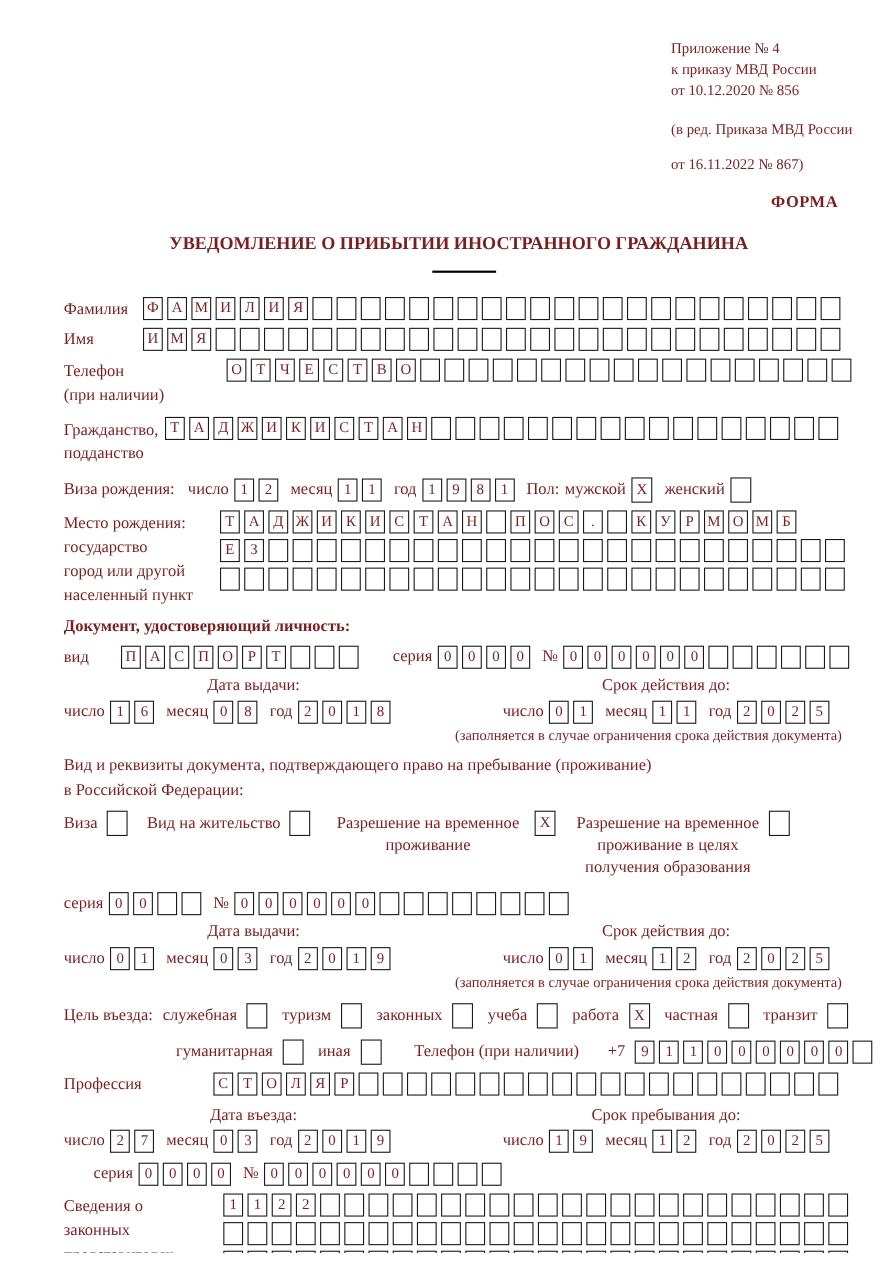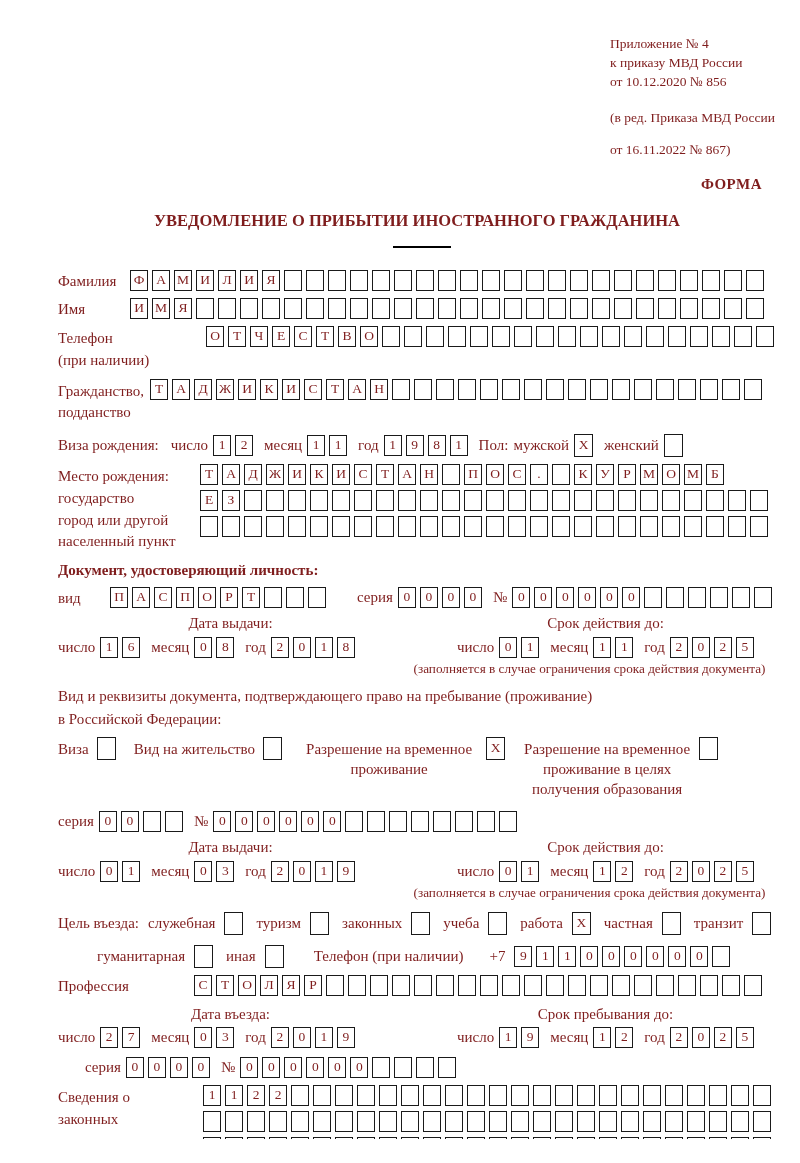--- a/index.html
+++ b/index.html
@@ -49,21 +49,21 @@
   .colR .inl{padding-left:22px;}
   .note{margin-left:345px;text-align:center;font-size:13.2px;margin-top:3px;}
   
   .optrow{display:flex;align-items:flex-start;margin-top:8px;gap:14px;}
   .opt{display:flex;align-items:flex-start;gap:8px;}
   .opttext{text-align:center;line-height:1.35;padding-top:2px;}
   .mw170{max-width:178px;} .mw165{max-width:168px;}
   
   .purpose{display:flex;align-items:center;gap:9px;margin-top:10px;flex-wrap:nowrap;}
   .purpose .plbl{white-space:nowrap;}
-  .indent95{margin-left:39px;}
+  .indent95{margin-left:102px;}
   .gap20{width:20px;flex:0 0 auto;} .gap8{width:8px;flex:0 0 auto;}
 </style>
 </head>
 <body>
 
 <div class="page">
 
   <div class="ref">
     <div>Приложение № 4</div>
     <div>к приказу МВД России</div>

